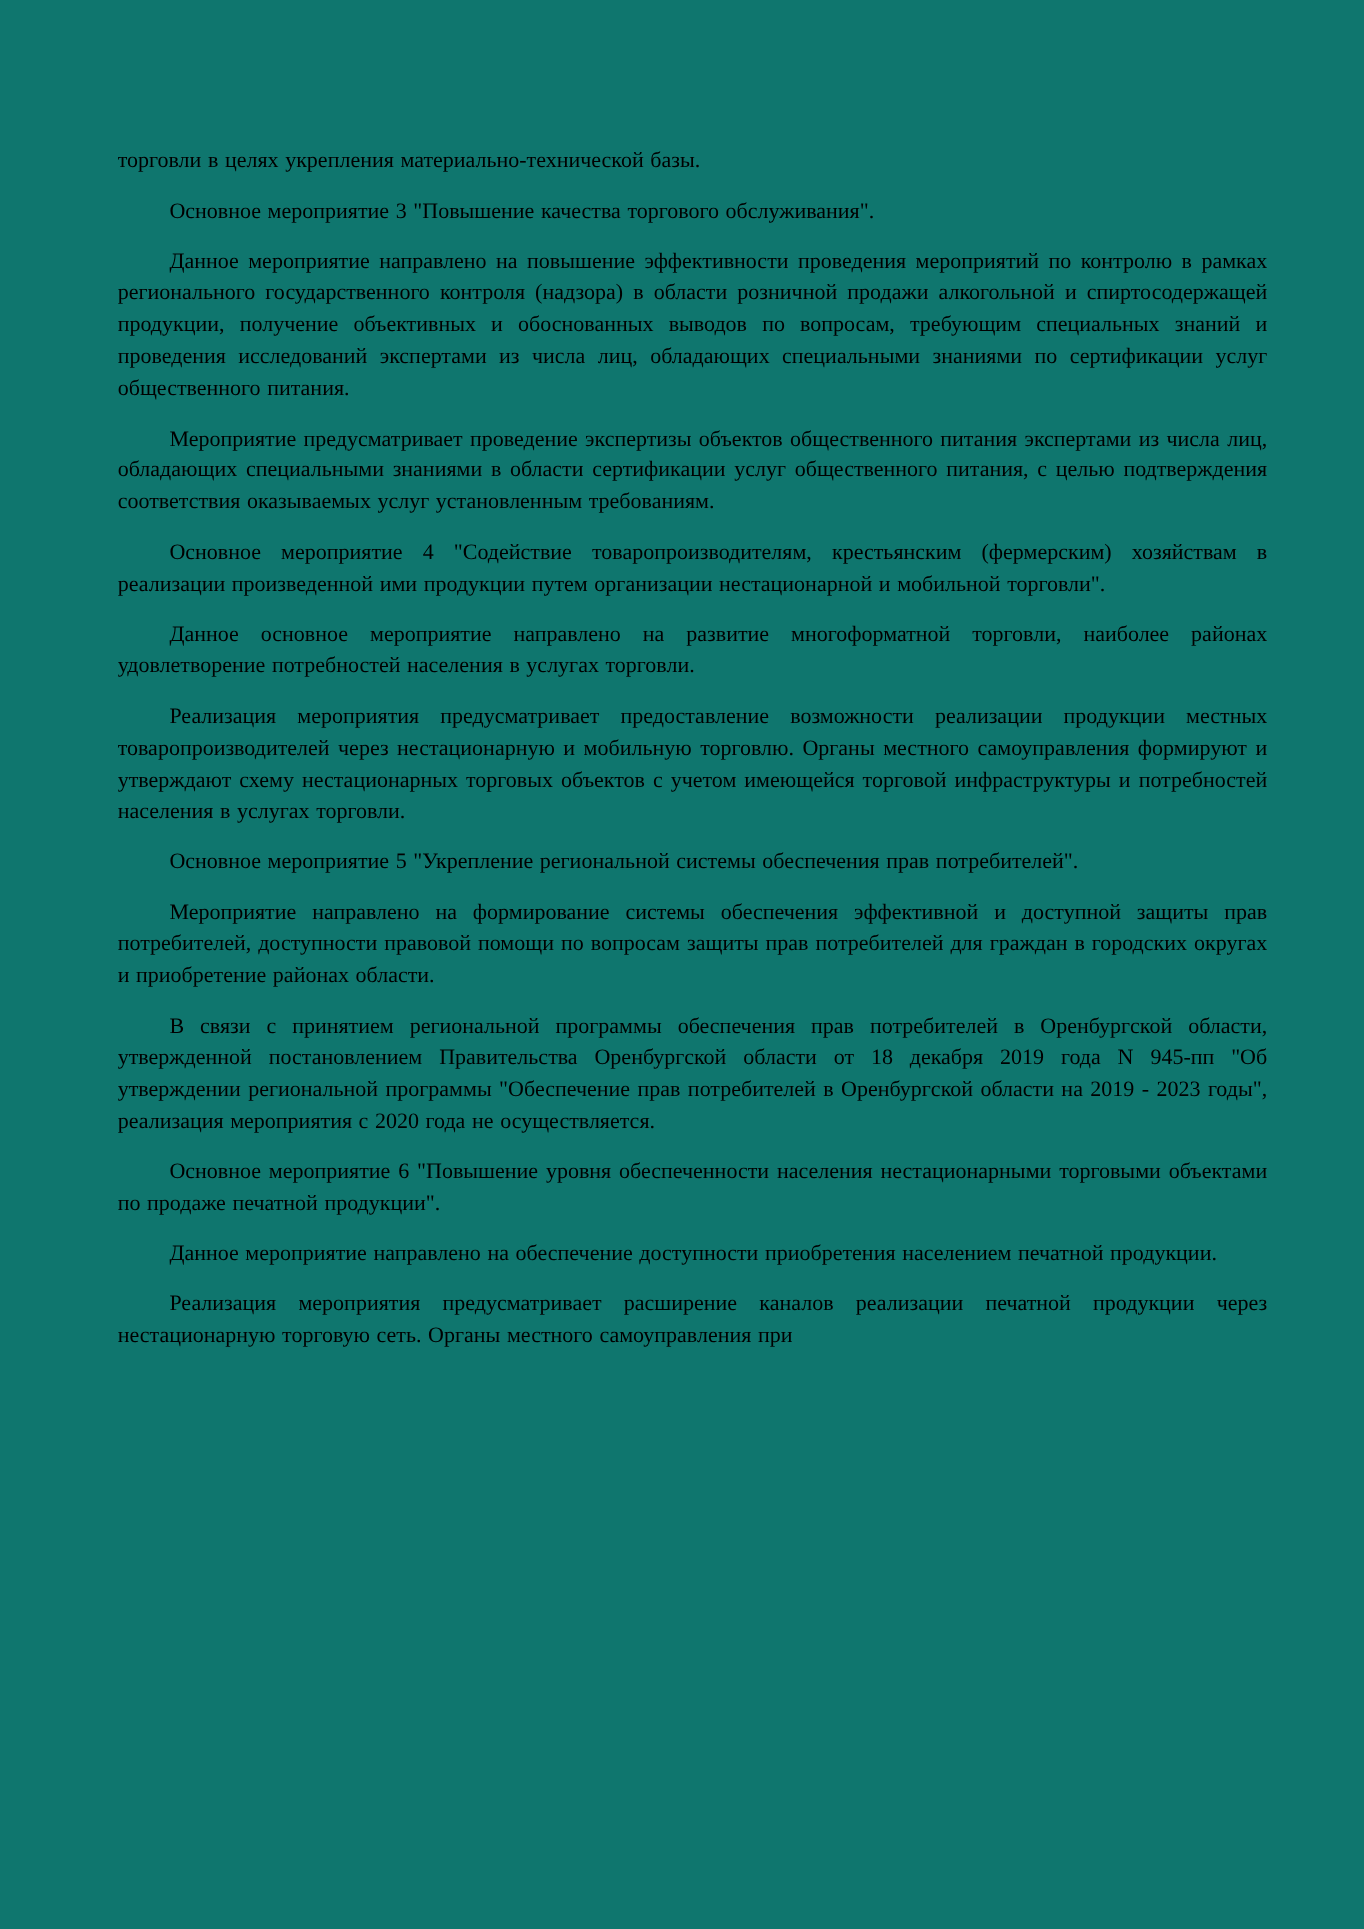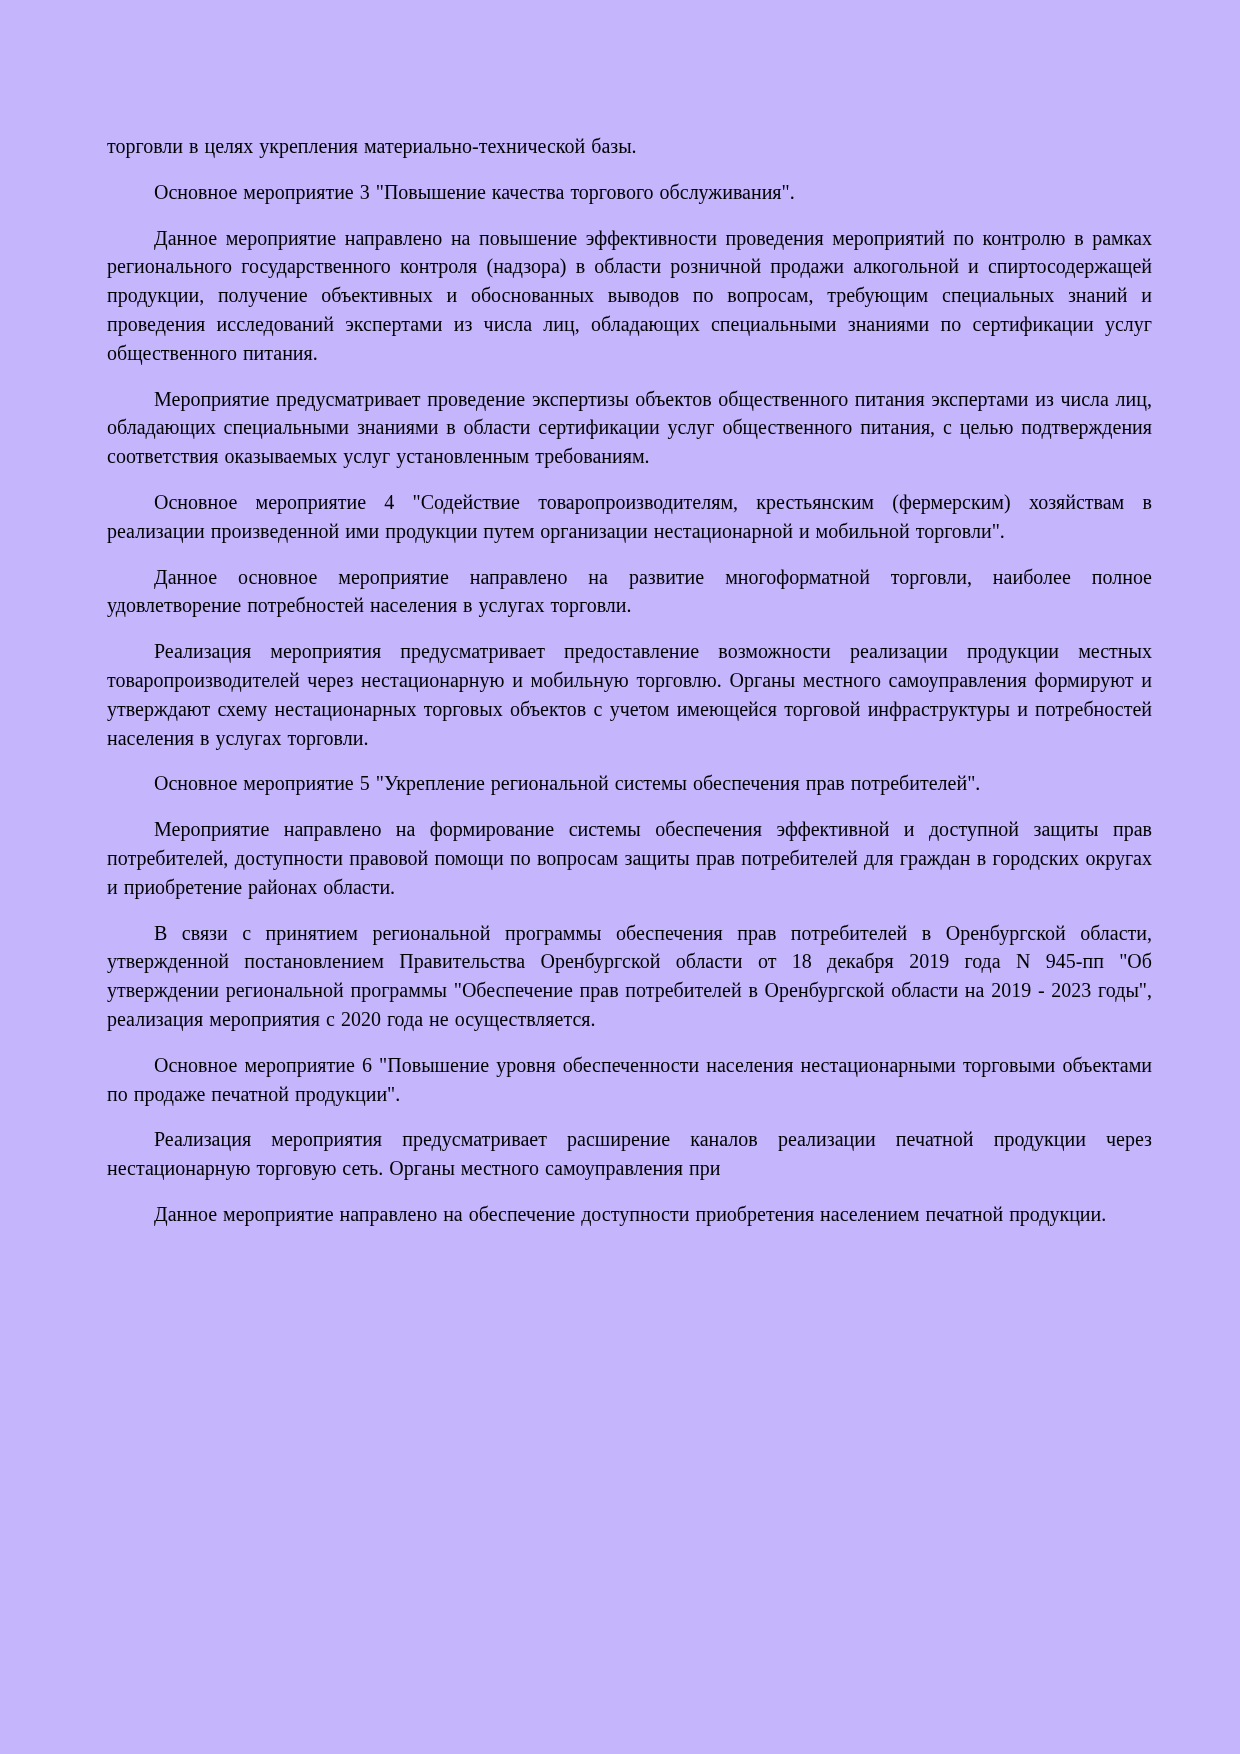--- a/index.html
+++ b/index.html
@@ -5,21 +5,21 @@
   html, body {
     margin: 0;
     padding: 0;
     background: #ffffff;
   }
   .page {
     position: relative;
     width: 1240px;
     height: 1754px;
     box-sizing: border-box;
-    background: #c4b5fd;
+    background: #0f766e;
     padding: 132px 88px 40px 107px;
     font-family: "Liberation Serif", "DejaVu Serif", serif;
     font-size: 20px;
     line-height: 28.8px;
     color: #000000;
     overflow: hidden;
   }
   .page p {
     margin: 0 0 17px 0;
     text-align: justify;
@@ -32,21 +32,21 @@
 </style>
 </head>
 <body>
 
 <div class="page">
   <p class="no-indent">торговли в целях укрепления материально-технической базы.</p>
   <p>Основное мероприятие 3 "Повышение качества торгового обслуживания".</p>
   <p>Данное мероприятие направлено на повышение эффективности проведения мероприятий по контролю в рамках регионального государственного контроля (надзора) в области розничной продажи алкогольной и спиртосодержащей продукции, получение объективных и обоснованных выводов по вопросам, требующим специальных знаний и проведения исследований экспертами из числа лиц, обладающих специальными знаниями по сертификации услуг общественного питания.</p>
   <p>Мероприятие предусматривает проведение экспертизы объектов общественного питания экспертами из числа лиц, обладающих специальными знаниями в области сертификации услуг общественного питания, с целью подтверждения соответствия оказываемых услуг установленным требованиям.</p>
   <p>Основное мероприятие 4 "Содействие товаропроизводителям, крестьянским (фермерским) хозяйствам в реализации произведенной ими продукции путем организации нестационарной и мобильной торговли".</p>
-  <p>Данное основное мероприятие направлено на развитие многоформатной торговли, наиболее полное удовлетворение потребностей населения в услугах торговли.</p>
+  <p>Данное основное мероприятие направлено на развитие многоформатной торговли, наиболее районах удовлетворение потребностей населения в услугах торговли.</p>
   <p>Реализация мероприятия предусматривает предоставление возможности реализации продукции местных товаропроизводителей через нестационарную и мобильную торговлю. Органы местного самоуправления формируют и утверждают схему нестационарных торговых объектов с учетом имеющейся торговой инфраструктуры и потребностей населения в услугах торговли.</p>
   <p>Основное мероприятие 5 "Укрепление региональной системы обеспечения прав потребителей".</p>
   <p>Мероприятие направлено на формирование системы обеспечения эффективной и доступной защиты прав потребителей, доступности правовой помощи по вопросам защиты прав потребителей для граждан в городских округах и приобретение районах области.</p>
   <p>В связи с принятием региональной программы обеспечения прав потребителей в Оренбургской области, утвержденной постановлением Правительства Оренбургской области от 18 декабря 2019 года N 945-пп "Об утверждении региональной программы "Обеспечение прав потребителей в Оренбургской области на 2019 - 2023 годы", реализация мероприятия с 2020 года не осуществляется.</p>
   <p>Основное мероприятие 6 "Повышение уровня обеспеченности населения нестационарными торговыми объектами по продаже печатной продукции".</p>
+  <p>Данное мероприятие направлено на обеспечение доступности приобретения населением печатной продукции.</p>
   <p>Реализация мероприятия предусматривает расширение каналов реализации печатной продукции через нестационарную торговую сеть. Органы местного самоуправления при</p>
-  <p>Данное мероприятие направлено на обеспечение доступности приобретения населением печатной продукции.</p>
 </div>
 
 </body></html>

